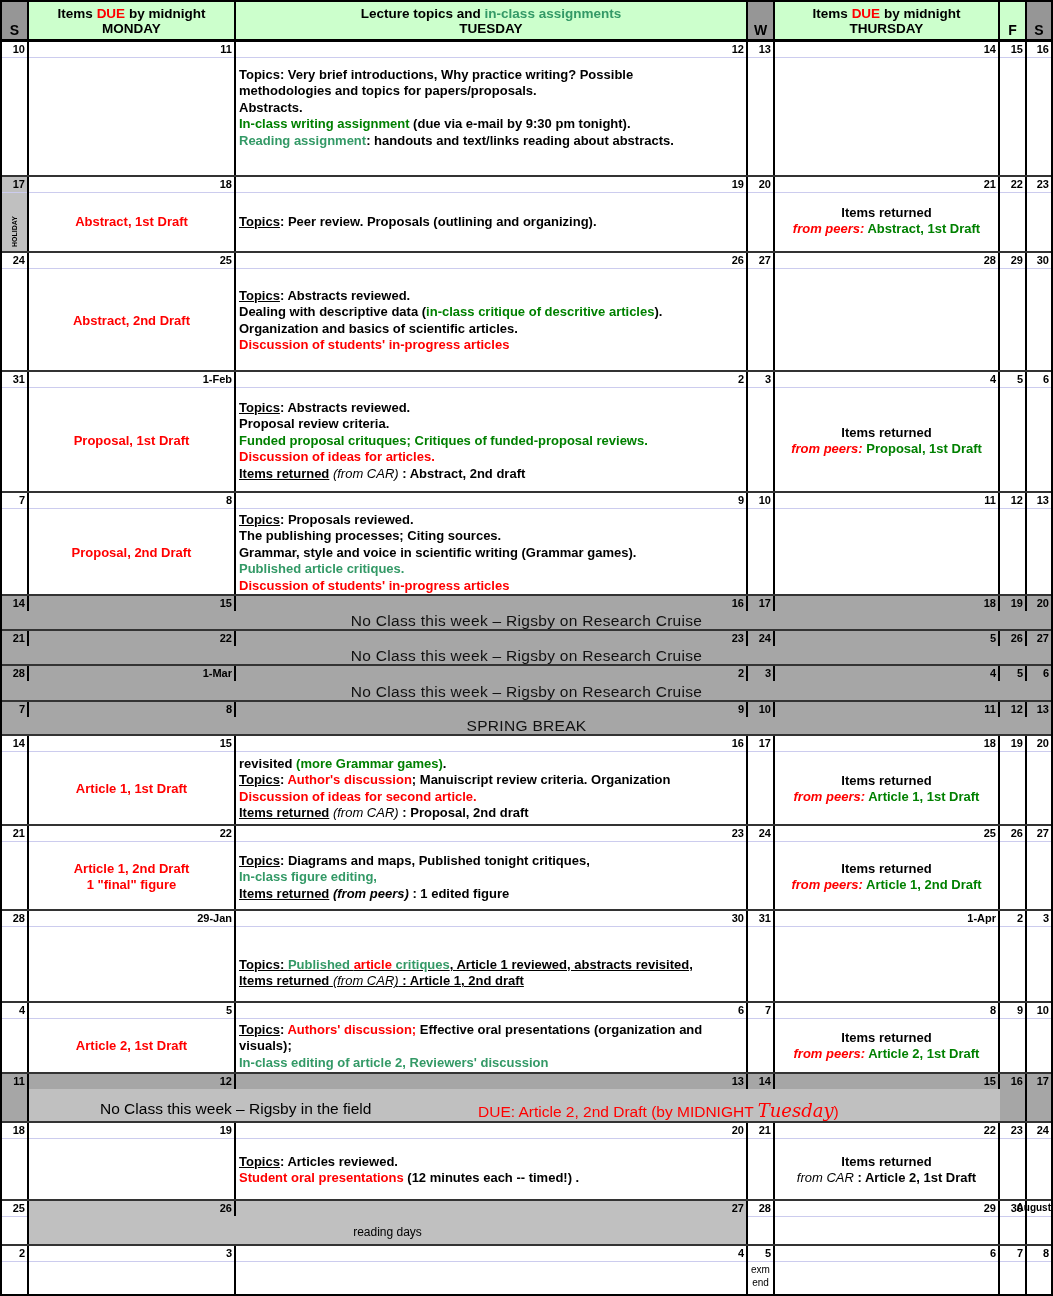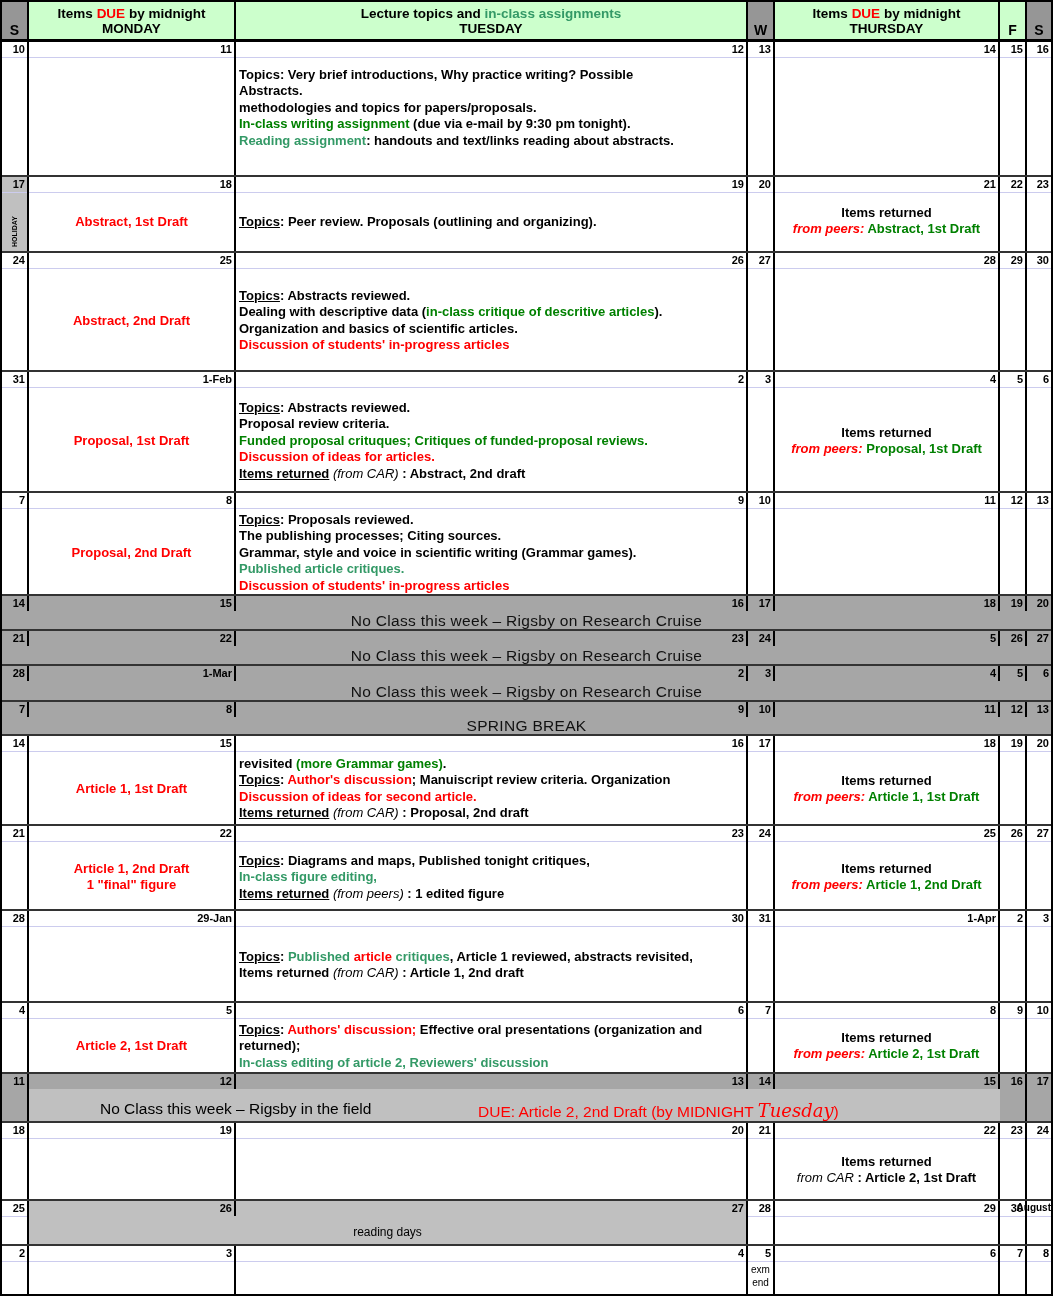--- a/index.html
+++ b/index.html
@@ -64,22 +64,22 @@
       </div>
     <div class="cell" style="left:27px;width:207px;">
         <span class="num">11</span>
         <div class="numline"></div>
       </div>
     <div class="cell" style="left:234px;width:512px;">
         <span class="num">12</span>
         <div class="numline"></div>
       <div class="body" style="top:25px;">
         <div>Topics:  Very brief introductions, Why practice writing?  Possible</div>
+        <div>methodologies and topics for papers/proposals.</div>
         <div>Abstracts.</div>
-        <div>methodologies and topics for papers/proposals.</div>
         <div><span class="dgreen">In-class writing assignment</span><span> (due via e-mail by 9:30 pm tonight).</span></div>
         <div><span class="tgreen">Reading assignment</span><span>:  handouts and text/links reading about abstracts.</span></div>
       </div>
     </div>
     <div class="cell" style="left:746px;width:27px;">
         <span class="num">13</span>
         <div class="numline"></div>
       </div>
     <div class="cell" style="left:773px;width:225px;">
         <span class="num">14</span>
@@ -404,21 +404,21 @@
         <div>Article 1, 2nd Draft</div>
           <div>1 "final" figure</div>
       </div>
       </div>
     <div class="cell" style="left:234px;width:512px;">
         <span class="num">23</span>
         <div class="numline"></div>
       <div class="body" style="top:27px;">
         <div><span class="u">Topics</span><span>:  Diagrams and maps, Published tonight critiques,</span></div>
         <div class="tgreen">In-class figure editing,</div>
-        <div><span class="u">Items returned</span><span class="it" style="font-weight:normal;">  (from peers)</span><span> :  1 edited figure</span></div>
+        <div><span class="u">Items returned</span><span class="it" style="font-weight:bold;">  (from peers)</span><span> :  1 edited figure</span></div>
       </div>
       </div>
     <div class="cell" style="left:746px;width:27px;">
         <span class="num">24</span>
         <div class="numline"></div>
       </div>
     <div class="cell" style="left:773px;width:225px;">
         <span class="num">25</span>
         <div class="numline"></div>
       <div class="body center" style="top:35px;">
@@ -441,21 +441,21 @@
         <span class="num">28</span>
         <div class="numline"></div>
       </div>
     <div class="cell" style="left:27px;width:207px;">
         <span class="num">29-Jan</span>
         <div class="numline"></div>
       </div>
     <div class="cell" style="left:234px;width:512px;">
         <span class="num">30</span>
         <div class="numline"></div>
-      <div class="body" style="top:38px;">
+      <div class="body" style="top:46px;text-decoration:underline;">
         <div><span class="u">Topics</span><span>:  </span><span class="tgreen">Published </span><span class="red">article</span><span class="tgreen"> critiques</span><span>, Article 1 reviewed, abstracts revisited,</span></div>
         <div><span>Items returned </span><span class="it" style="font-weight:normal;"> (from CAR)</span><span> :  Article 1, 2nd draft</span></div>
       </div>
       </div>
     <div class="cell" style="left:746px;width:27px;">
         <span class="num">31</span>
         <div class="numline"></div>
       </div>
     <div class="cell" style="left:773px;width:225px;">
         <span class="num">1-Apr</span>
@@ -479,21 +479,21 @@
     <div class="cell" style="left:27px;width:207px;">
         <span class="num">5</span>
         <div class="numline"></div>
       <div class="body center red" style="top:35px;">Article 2, 1st Draft</div>
       </div>
     <div class="cell" style="left:234px;width:512px;">
         <span class="num">6</span>
         <div class="numline"></div>
       <div class="body" style="top:19px;">
         <div><span class="u">Topics</span><span>:  </span><span class="red">Authors' discussion;</span><span> Effective oral presentations (organization and</span></div>
-        <div>returned);</div>
+        <div>visuals);</div>
         <div class="tgreen">In-class editing of article 2, Reviewers' discussion</div>
       </div>
       </div>
     <div class="cell" style="left:746px;width:27px;">
         <span class="num">7</span>
         <div class="numline"></div>
       </div>
     <div class="cell" style="left:773px;width:225px;">
         <span class="num">8</span>
         <div class="numline"></div>
@@ -546,20 +546,24 @@
         <span class="num">18</span>
         <div class="numline"></div>
       </div>
     <div class="cell" style="left:27px;width:207px;">
         <span class="num">19</span>
         <div class="numline"></div>
       </div>
     <div class="cell" style="left:234px;width:512px;">
         <span class="num">20</span>
         <div class="numline"></div>
+      <div class="body" style="top:31px;">
+        <div><span class="u">Topics</span><span>:  Articles reviewed.</span></div>
+        <div><span class="red">Student oral presentations</span><span> (12 minutes each -- timed!) .</span></div>
+      </div>
       </div>
     <div class="cell" style="left:746px;width:27px;">
         <span class="num">21</span>
         <div class="numline"></div>
       </div>
     <div class="cell" style="left:773px;width:225px;">
         <span class="num">22</span>
         <div class="numline"></div>
       <div class="body center" style="top:31px;">
         <div>Items returned</div>

